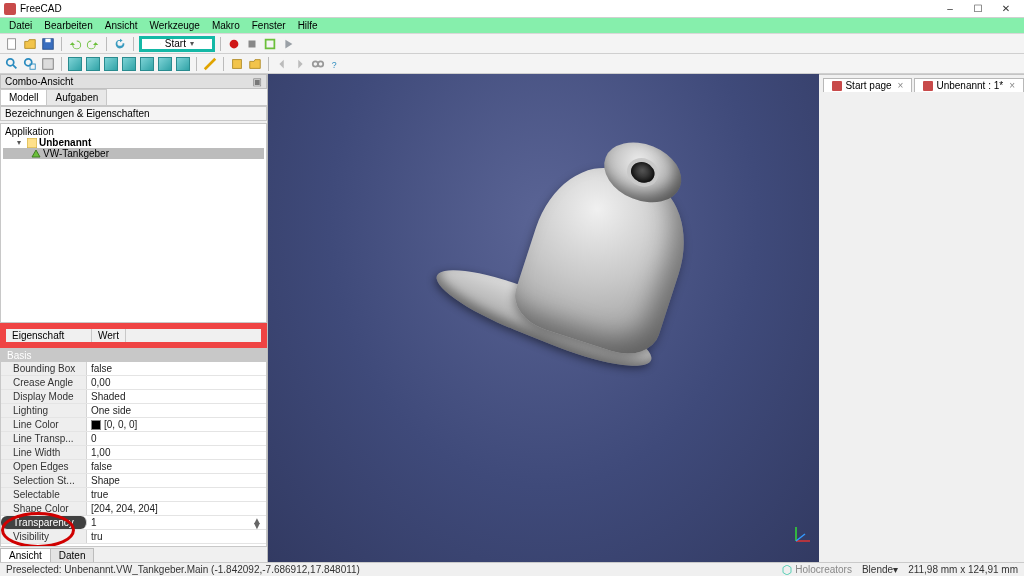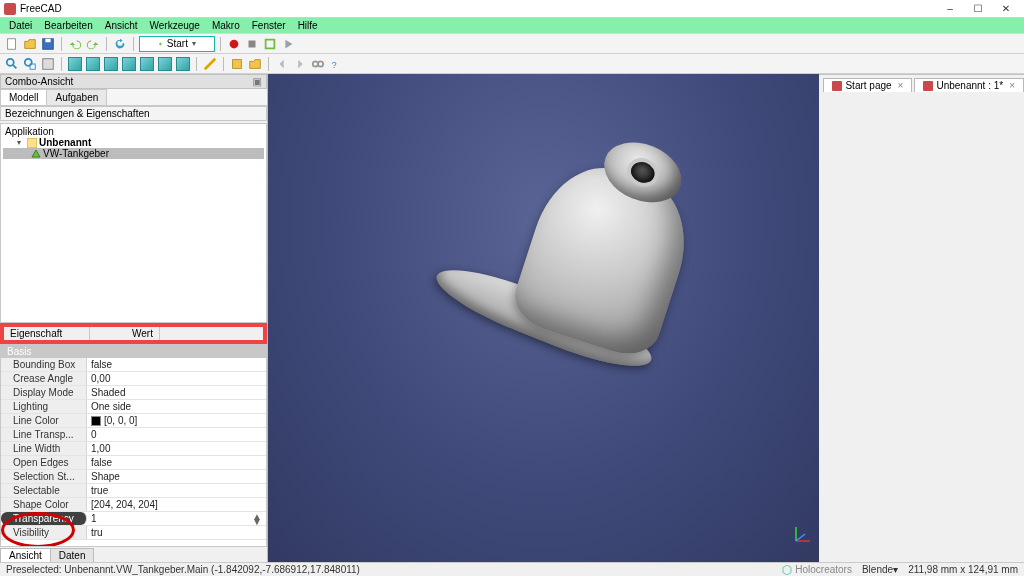--- a/index.html
+++ b/index.html
@@ -13,21 +13,21 @@
 
   
   .menubar { height: 16px; background: #86efac; display: flex; gap: 2px; padding: 0 4px; border-bottom: 1px solid #d8d8d8; align-items: center; }
   .menubar span { padding: 1px 5px; color: #000; }
 
   
   .toolbar { height: 20px; background: #f4f4f4; border-bottom: 1px solid #cfcfcf; display: flex; align-items: center; padding: 0 4px; gap: 2px; }
   .tb-btn { width: 16px; height: 16px; border-radius: 2px; display: inline-flex; align-items:center; justify-content:center; }
   .tb-btn svg { width:14px; height:14px; }
   .tb-sep { width:1px; height:14px; background:#bbb; margin:0 3px; }
-  .tb-combo { height:16px; border:1px solid #14b8a6; background:#fff; padding:0 18px; display:flex; align-items:center; gap:4px; }
+  .tb-combo { height:16px; border:3px solid #14b8a6; background:#fff; padding:0 18px; display:flex; align-items:center; gap:4px; }
   .tb-combo .arr { font-size:8px; color:#555;}
   .cube { width:14px;height:14px; background: linear-gradient(135deg,#7dd3d6,#31a3a7); border:1px solid #2a8b8f; }
 
   
   .main { flex:1; display:flex; min-height:0; }
   .sidebar { width:268px; background:#f0f0f0; border-right:1px solid #bcbcbc; display:flex; flex-direction:column; }
   .panel-title { background:#e0e0e0; border:1px solid #c0c0c0; padding:1px 4px; font-size:10px; display:flex; align-items:center;}
   .panel-title .x { margin-left:auto; color:#777; }
   .subtabs { display:flex; background:#f5f5f5; border-bottom:1px solid #c8c8c8; }
   .subtab { padding:2px 8px; border:1px solid #c8c8c8; border-bottom:none; background:#fff; margin-right:-1px;}
@@ -35,21 +35,21 @@
   .tree-area { flex:0 0 200px; background:#fff; border:1px solid #c8c8c8; padding:2px; overflow:auto; position:relative;}
   .taskgroup { background:#f4f4f4; border:1px solid #c8c8c8; padding:1px 4px; margin-bottom:2px; }
   .tree-row { display:flex; align-items:center; gap:2px; padding:0 2px; }
   .tree-caret { font-size:8px; color:#555; width:8px;}
   .tree-icon { width:10px; height:10px; }
   .tree-label { color:#000; }
   .tree-row.selected { background:#bcbcbc; }
   .tree-row.indent1 { padding-left:14px; }
   .tree-row.indent2 { padding-left:28px; }
 
-  .prop-head { display:flex; background:#f0f0f0; border:4px solid #ef4444;gap:36px; }
+  .prop-head { display:flex; background:#f0f0f0; border:6px solid #ef4444; }
   .prop-head div { padding:1px 6px; border-right:1px solid #c8c8c8; }
   .prop-head div:first-child { width:86px;}
   .prop-grid { flex:1; overflow:auto; background:#fff; border:1px solid #c8c8c8; position:relative;}
   .prop-section { background:#c8c8c8; color:#fff; padding:1px 6px; font-size:10px;}
   .prop-row { display:flex; border-bottom:1px solid #e4e4e4; }
   .prop-row .k { width:86px; padding:1px 4px 1px 12px; background:#eeeeee; border-right:1px solid #d4d4d4; color:#333; }
   .prop-row .v { flex:1; padding:1px 4px; color:#222; display:flex; align-items:center; gap:3px;}
   .prop-row.sel .k { background:#404040; color:#fff;border-radius:6px; }
   .prop-row.sel .v { background:#fff; }
   .prop-row .spin { margin-left:auto; display:flex; flex-direction:column; line-height:5px; color:#666;}

